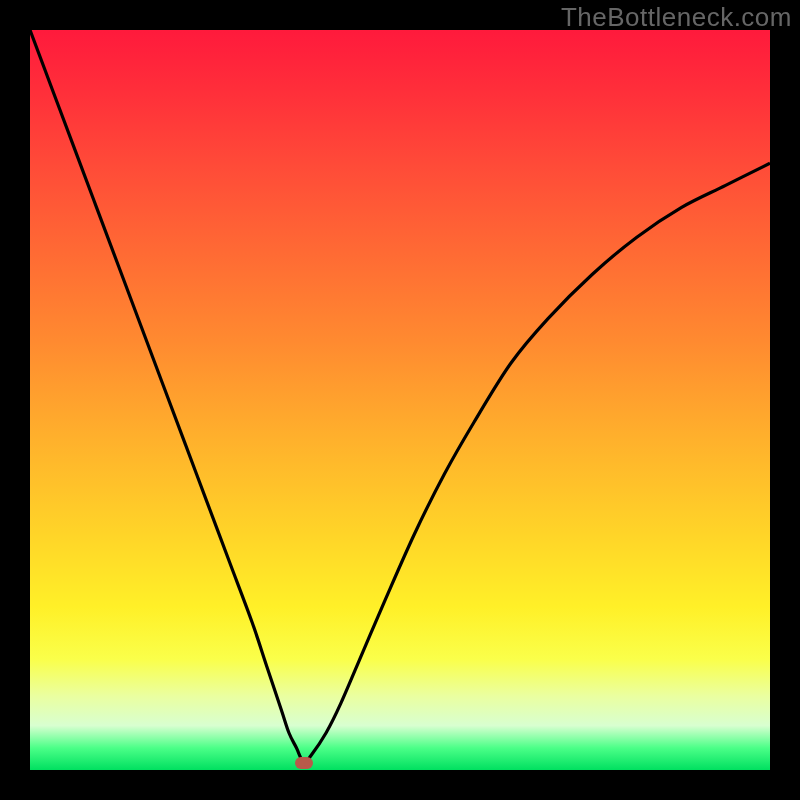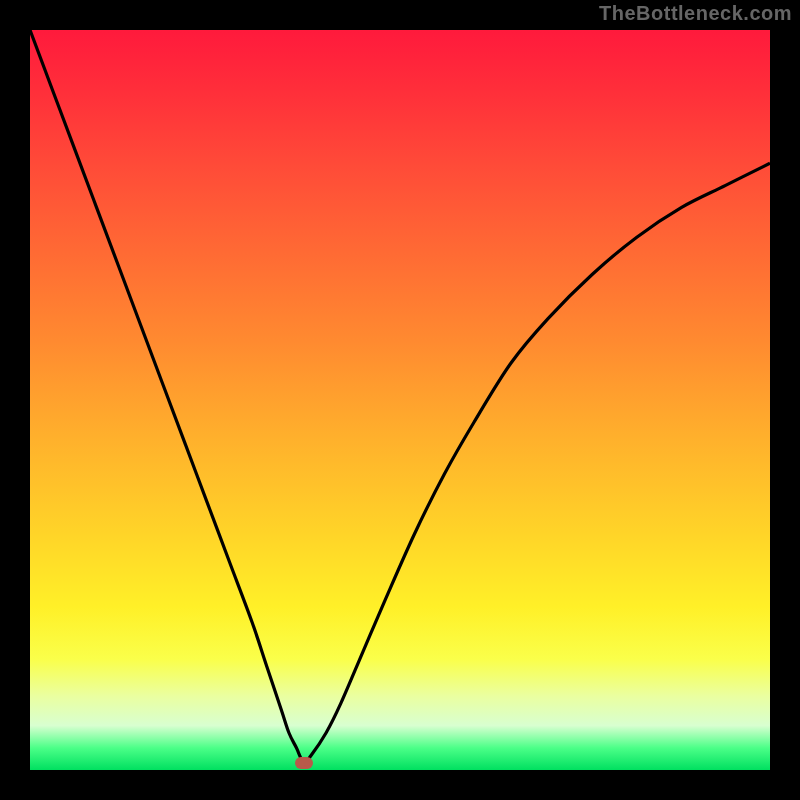--- a/index.html
+++ b/index.html
@@ -15,22 +15,22 @@
     position: relative;
     width: 800px;
     height: 800px;
     background: #000;
   }
   .watermark {
     position: absolute;
     top: 2px;
     right: 8px;
     color: #666;
-    font-size: 20px;
-    font-weight: 700;
+    font-size: 26px;
+    font-weight: 400;
     letter-spacing: 0.5px;
     z-index: 5;
   }
   .plot-area {
     position: absolute;
     left: 30px;
     top: 30px;
     width: 740px;
     height: 740px;
     overflow: hidden;

